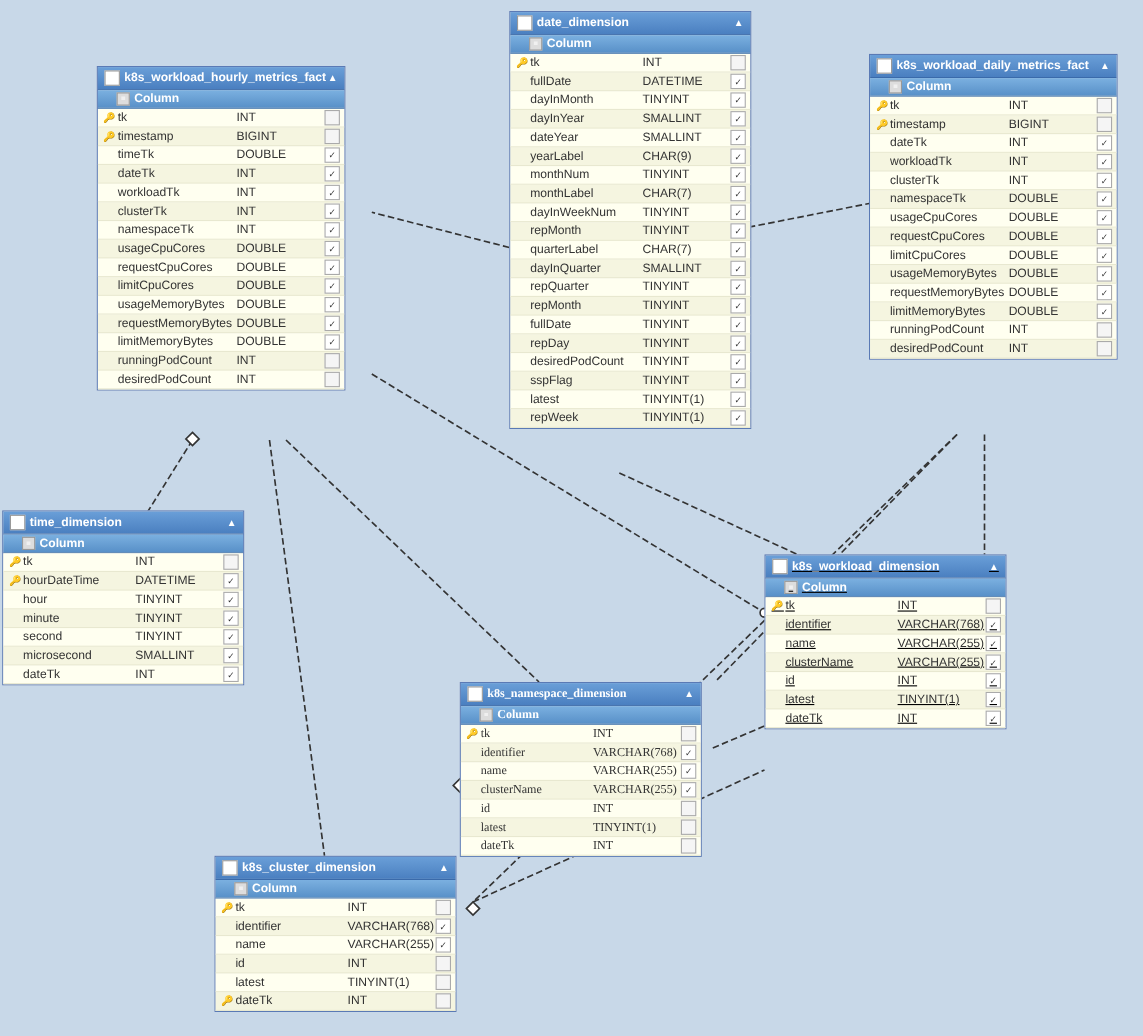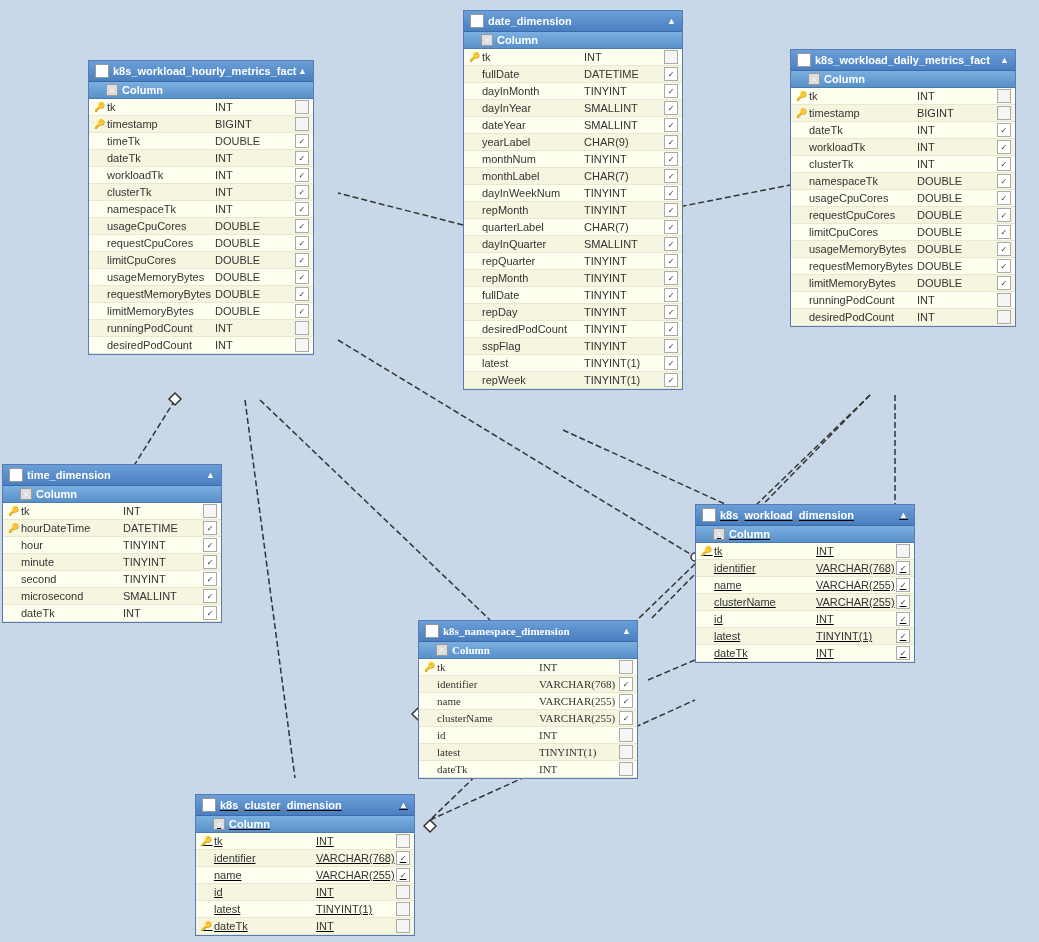--- a/index.html
+++ b/index.html
@@ -683,21 +683,21 @@
           <span class="row-type">TINYINT(1)</span>
           <span class="row-check empty"></span>
         </div>
         <div class="table-row">
           <span class="row-key"></span>
           <span class="row-name">dateTk</span>
           <span class="row-type">INT</span>
           <span class="row-check empty"></span>
         </div>
       </div>
-      <div class="db-table" style="left: 195px; top: 794px; text-decoration: underline;">
+      <div class="db-table" style="left: 195px; top: 778px;">
         <div class="table-title">
           <div class="table-title-text">
             <span class="table-icon">▦</span>
             <span>k8s_cluster_dimension</span>
           </div>
           <span class="sort-arrow">▲</span>
         </div>
         <div class="column-header">
           <span class="col-icon">≡</span>
           <span>Column</span>

